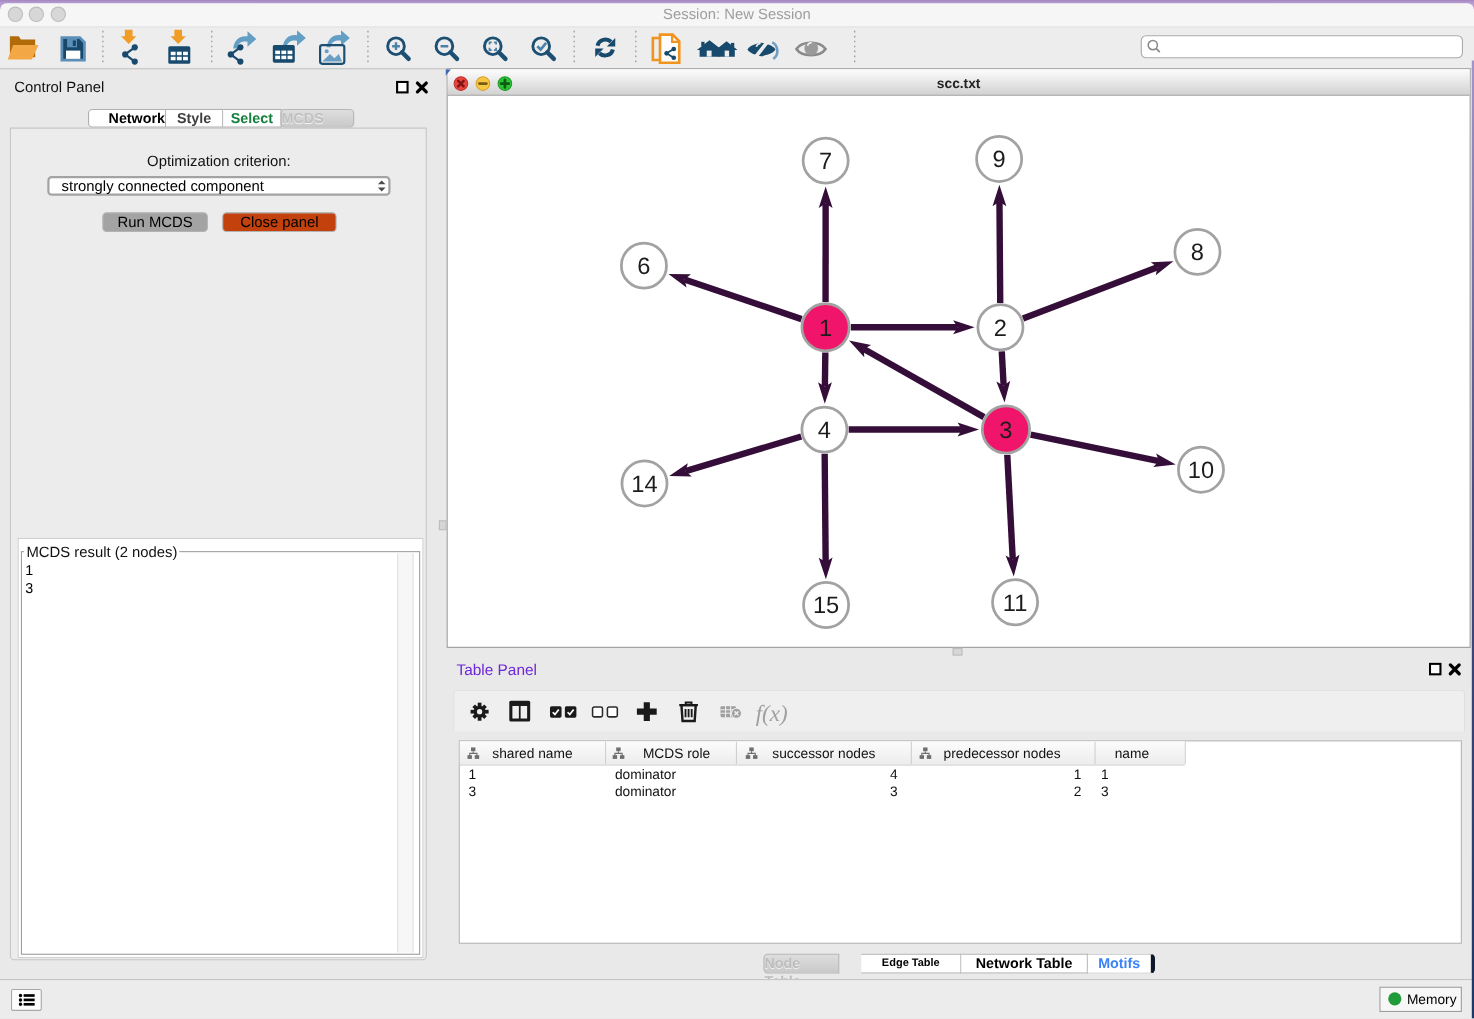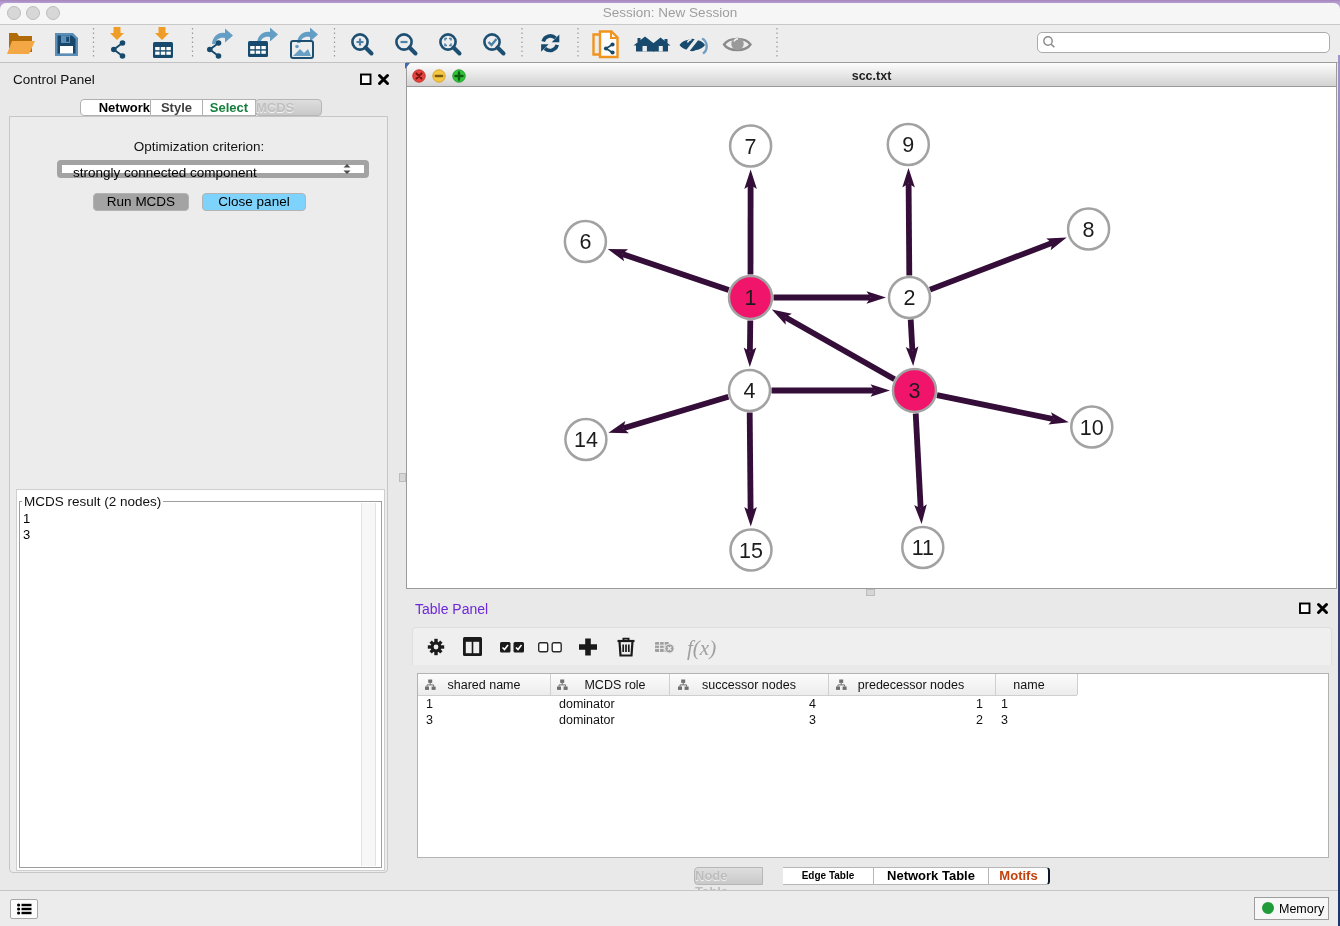--- a/index.html
+++ b/index.html
@@ -156,26 +156,26 @@
   </svg>
 
 <div class="abs" style="left:80px;top:99px;width:243px;height:17px;"></div>
 <div class="abs" style="left:80px;top:99px;width:71px;height:17px;box-sizing:border-box;background:#fff;border:1px solid #b0b0b0;border-radius:4px 0 0 4px;text-align:right;font-size:13px;font-weight:bold;color:#000;line-height:15px;">Network</div>
 <div class="abs" style="left:151px;top:99px;width:52px;height:17px;box-sizing:border-box;background:#fff;border-top:1px solid #b0b0b0;border-bottom:1px solid #b0b0b0;border-right:1px solid #b0b0b0;text-align:center;font-size:13px;font-weight:bold;color:#404040;line-height:15px;">Style</div>
 <div class="abs" style="left:203px;top:99px;width:53px;height:17px;box-sizing:border-box;background:#fff;border-top:1px solid #b0b0b0;border-bottom:1px solid #b0b0b0;border-right:1px solid #b0b0b0;text-align:center;font-size:13px;font-weight:bold;color:#15803d;line-height:15px;">Select</div>
 <div class="abs" style="left:256px;top:99px;width:67px;height:17px;box-sizing:border-box;background:linear-gradient(#dedede,#c9c9c9);border:1px solid #b6b6b6;border-radius:4px;margin-left:-1px;text-align:left;font-size:13px;font-weight:bold;color:#c0c0c0;text-shadow:0 1px 0 #f2f2f2;line-height:15px;">MCDS</div>
 
 <div class="abs" style="left:9px;top:116px;width:379px;height:757px;background:#ececec;border:1px solid #c6c6c6;border-radius:0 0 4px 4px;box-sizing:border-box;"></div>
 <div class="abs" style="left:9px;top:139px;width:380px;text-align:center;font-size:13.5px;color:#111;">Optimization criterion:</div>
-<div class="abs" style="left:57px;top:160px;width:312px;height:18px;box-sizing:border-box;background:#fff;border:5px solid #a3a3a3;border-radius:4px;font-size:13.5px;color:#000;line-height:16px;padding-left:11px;">strongly connected component</div>
+<div class="abs" style="left:43px;top:160px;width:312px;height:18px;box-sizing:border-box;background:#fff;border:2px solid #a3a3a3;border-radius:4px;font-size:13.5px;color:#000;line-height:16px;padding-left:11px;">strongly connected component</div>
 <svg class="abs" style="left:341px;top:163px;" width="12" height="12" viewBox="0 0 12 12">
     <path d="M2.5 4.5 L6 1 L9.5 4.5 Z M2.5 7.5 L6 11 L9.5 7.5 Z" fill="#4d4d4d"></path>
   </svg>
 <div class="abs" style="left:93px;top:193px;width:96px;height:18px;box-sizing:border-box;background:#a3a3a3;border:1px solid #b3b3b3;border-radius:4px;text-align:center;font-size:13.5px;color:#000;line-height:16px;">Run MCDS</div>
-<div class="abs" style="left:202px;top:193px;width:104px;height:18px;box-sizing:border-box;background:#7dd3fc;border:1px solid #b3b3b3;border-radius:4px;text-align:center;font-size:13.5px;color:#000;line-height:16px;">Close panel</div>
+<div class="abs" style="left:202px;top:193px;width:104px;height:18px;box-sizing:border-box;background:#c2410c;border:1px solid #b3b3b3;border-radius:4px;text-align:center;font-size:13.5px;color:#000;line-height:16px;">Close panel</div>
 
 <div class="abs" style="left:16px;top:489px;width:369px;height:382px;background:#fff;border:1px solid #cfcfcf;box-sizing:border-box;"></div>
 <div class="abs" style="left:19px;top:501px;width:363px;height:367px;border:1px solid #9e9e9e;box-sizing:border-box;"></div>
 <div class="abs" style="left:22px;top:494px;background:#fff;padding:0 2px;font-size:13.5px;color:#111;">MCDS result (2 nodes)</div>
 <div class="abs" style="left:361px;top:503px;width:13px;height:363px;background:#f7f7f7;border-left:1px solid #e2e2e2;border-right:1px solid #e2e2e2;"></div>
 <div class="abs" style="left:23px;top:511px;font-size:13px;color:#000;line-height:16px;">1<br>3</div>
 
 <div class="abs" style="left:406px;top:62px;width:931px;height:527px;border:1px solid #9b9b9b;background:#fff;box-sizing:border-box;"></div>
 <div class="abs" style="left:407px;top:63px;width:929px;height:23px;background:linear-gradient(#fdfdfd,#d2d2d2);border-bottom:1px solid #999;"></div>
 <svg class="abs" style="left:405px;top:63px;" width="5" height="6" viewBox="0 0 5 6">
@@ -355,21 +355,21 @@
       <text x="141" y="29">dominator</text>
       <text x="398" y="29" text-anchor="end">3</text>
       <text x="565" y="29" text-anchor="end">2</text>
       <text x="583" y="29">3</text>
 </g>
 </svg>
 
 <div class="abs" style="left:694px;top:867px;width:69px;height:18px;box-sizing:border-box;background:linear-gradient(#dedede,#c9c9c9);border:1px solid #b6b6b6;border-radius:4px 0 0 4px;font-size:13px;font-weight:bold;color:#bdbdbd;text-shadow:0 1px 0 #f2f2f2;line-height:16px;">Node Table</div>
 <div class="abs" style="left:783px;top:867px;width:91px;height:18px;box-sizing:border-box;background:#fff;border-top:1px solid #b6b6b6;border-bottom:1px solid #b6b6b6;border-right:1px solid #b6b6b6;text-align:center;font-size:10px;font-weight:bold;color:#000;line-height:16px;">Edge Table</div>
 <div class="abs" style="left:874px;top:867px;width:115px;height:18px;box-sizing:border-box;background:#fff;border-top:1px solid #b6b6b6;border-bottom:1px solid #b6b6b6;border-right:1px solid #b6b6b6;text-align:center;font-size:13px;font-weight:bold;color:#000;line-height:16px;">Network Table</div>
-<div class="abs" style="left:989px;top:867px;width:61px;height:18px;box-sizing:border-box;background:#fff;border-top:1px solid #b6b6b6;border-bottom:1px solid #b6b6b6;border-right:2px solid #0f172a;border-radius:0 4px 4px 0;text-align:center;font-size:13px;font-weight:bold;color:#c2410c;line-height:16px;">Motifs</div>
+<div class="abs" style="left:989px;top:867px;width:61px;height:18px;box-sizing:border-box;background:#fff;border-top:1px solid #b6b6b6;border-bottom:1px solid #b6b6b6;border-right:4px solid #0f172a;border-radius:0 4px 4px 0;text-align:center;font-size:13px;font-weight:bold;color:#3b82f6;line-height:16px;">Motifs</div>
 
 <div class="abs" style="left:0;top:890px;width:1340px;height:36px;background:#ececec;border-top:1px solid #c6c6c6;box-sizing:border-box;"></div>
 <div class="abs" style="left:10px;top:899px;width:28px;height:20px;background:#fcfcfc;border:1px solid #a8a8a8;border-radius:2px;box-sizing:border-box;"></div>
 <svg class="abs" style="left:17px;top:903px;" width="15" height="12" viewBox="0 0 15 12">
     <circle cx="1.6" cy="2" r="1.6" fill="#000"></circle>
     <circle cx="1.6" cy="6" r="1.6" fill="#000"></circle>
     <circle cx="1.6" cy="10" r="1.6" fill="#000"></circle>
     <rect x="4.5" y="0.8" width="10" height="2.4" fill="#000"></rect>
     <rect x="4.5" y="4.8" width="10" height="2.4" fill="#000"></rect>
     <rect x="4.5" y="8.8" width="10" height="2.4" fill="#000"></rect>

